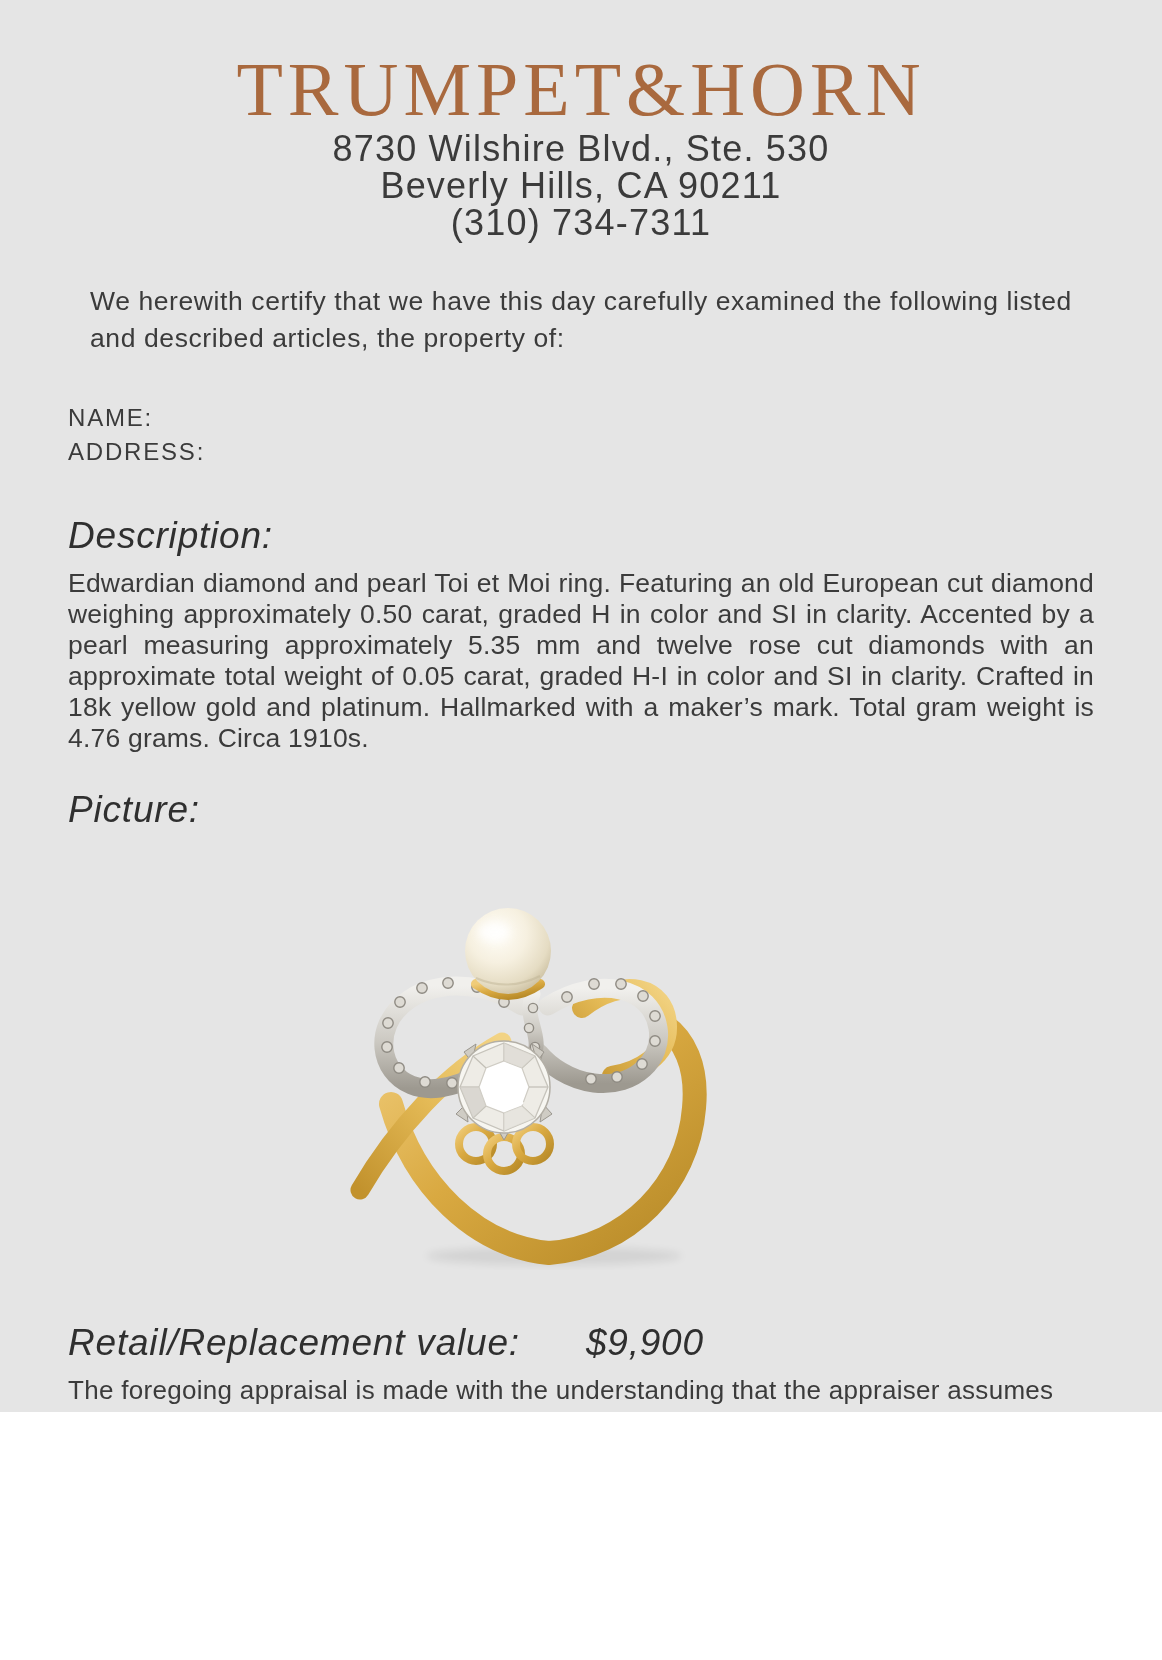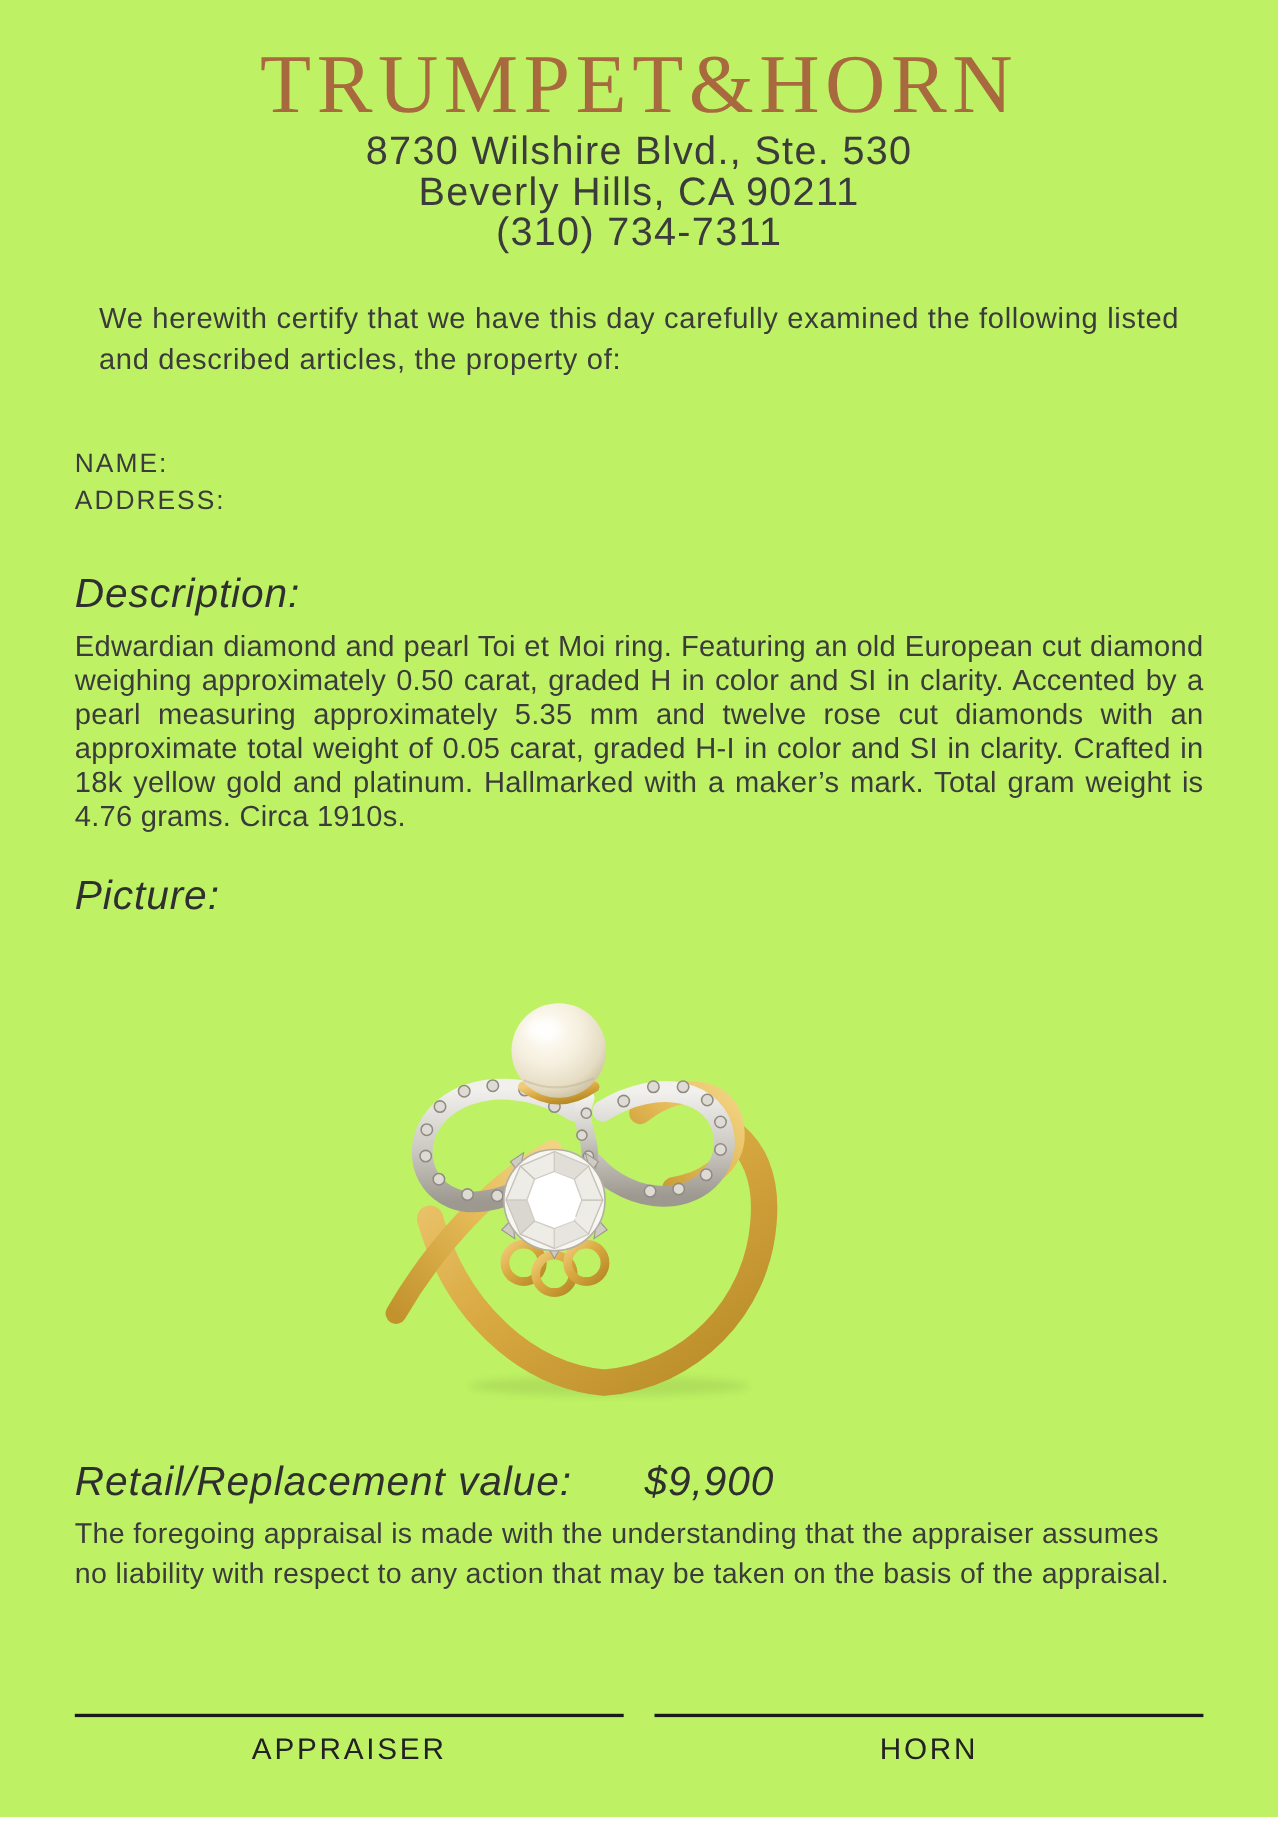--- a/index.html
+++ b/index.html
@@ -1,26 +1,26 @@
 <!DOCTYPE html>
 <html><head>
 <meta charset="utf-8">
 <style>
   * { margin: 0; padding: 0; box-sizing: border-box; }
   html, body { background: #ffffff; }
   .page {
     position: relative;
     width: 1162px;
-    height: 1652px;
+    height: 1412px;
     margin: 0 auto;
-    background: #bef264;
+    background: #e5e5e5;
     font-family: "Liberation Sans", sans-serif;
     color: #3d3d3d;
     overflow: hidden;
-    padding: 4px 68px;
+    padding: 16px 68px;
   }
   .logo {
     margin-top: 34px;
     text-align: center;
     font-family: "Liberation Serif", serif;
     font-size: 76px;
     line-height: 1.05;
     font-weight: 400;
     letter-spacing: 5px;
     color: #a9693e;
@@ -37,21 +37,21 @@
   .certify {
     margin-top: 42px;
     font-size: 26.5px;
     line-height: 37px;
     letter-spacing: 0.6px;
     max-width: 1005px;
     color: #3b3b3b;
     margin-left: 22px;
   }
   .owner-block {
-    margin-top: 60px;
+    margin-top: 44px;
     font-size: 24px;
     line-height: 34px;
     letter-spacing: 1.8px;
     color: #3b3b3b;
   }
   h2.sec-heading {
     font-weight: 400;
     font-size: 37px;
     letter-spacing: 0.8px;
     color: #2f2f2f;

